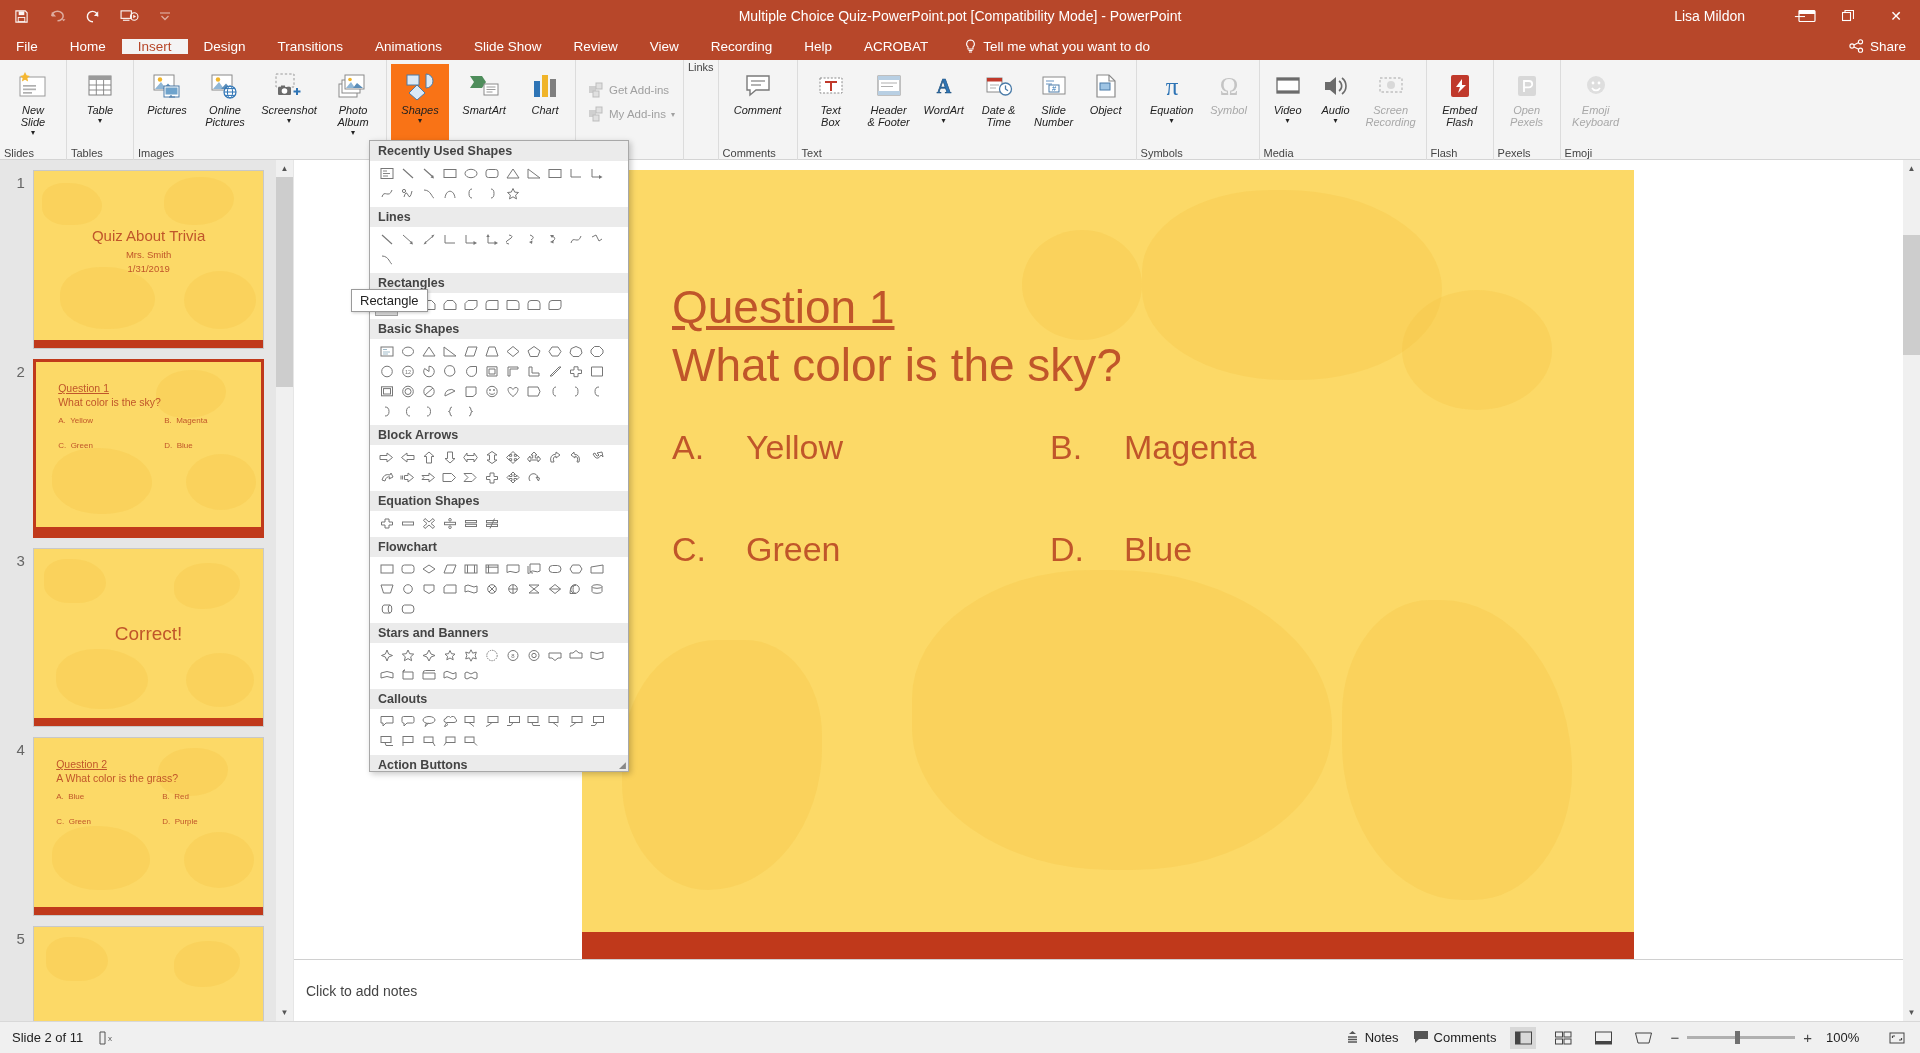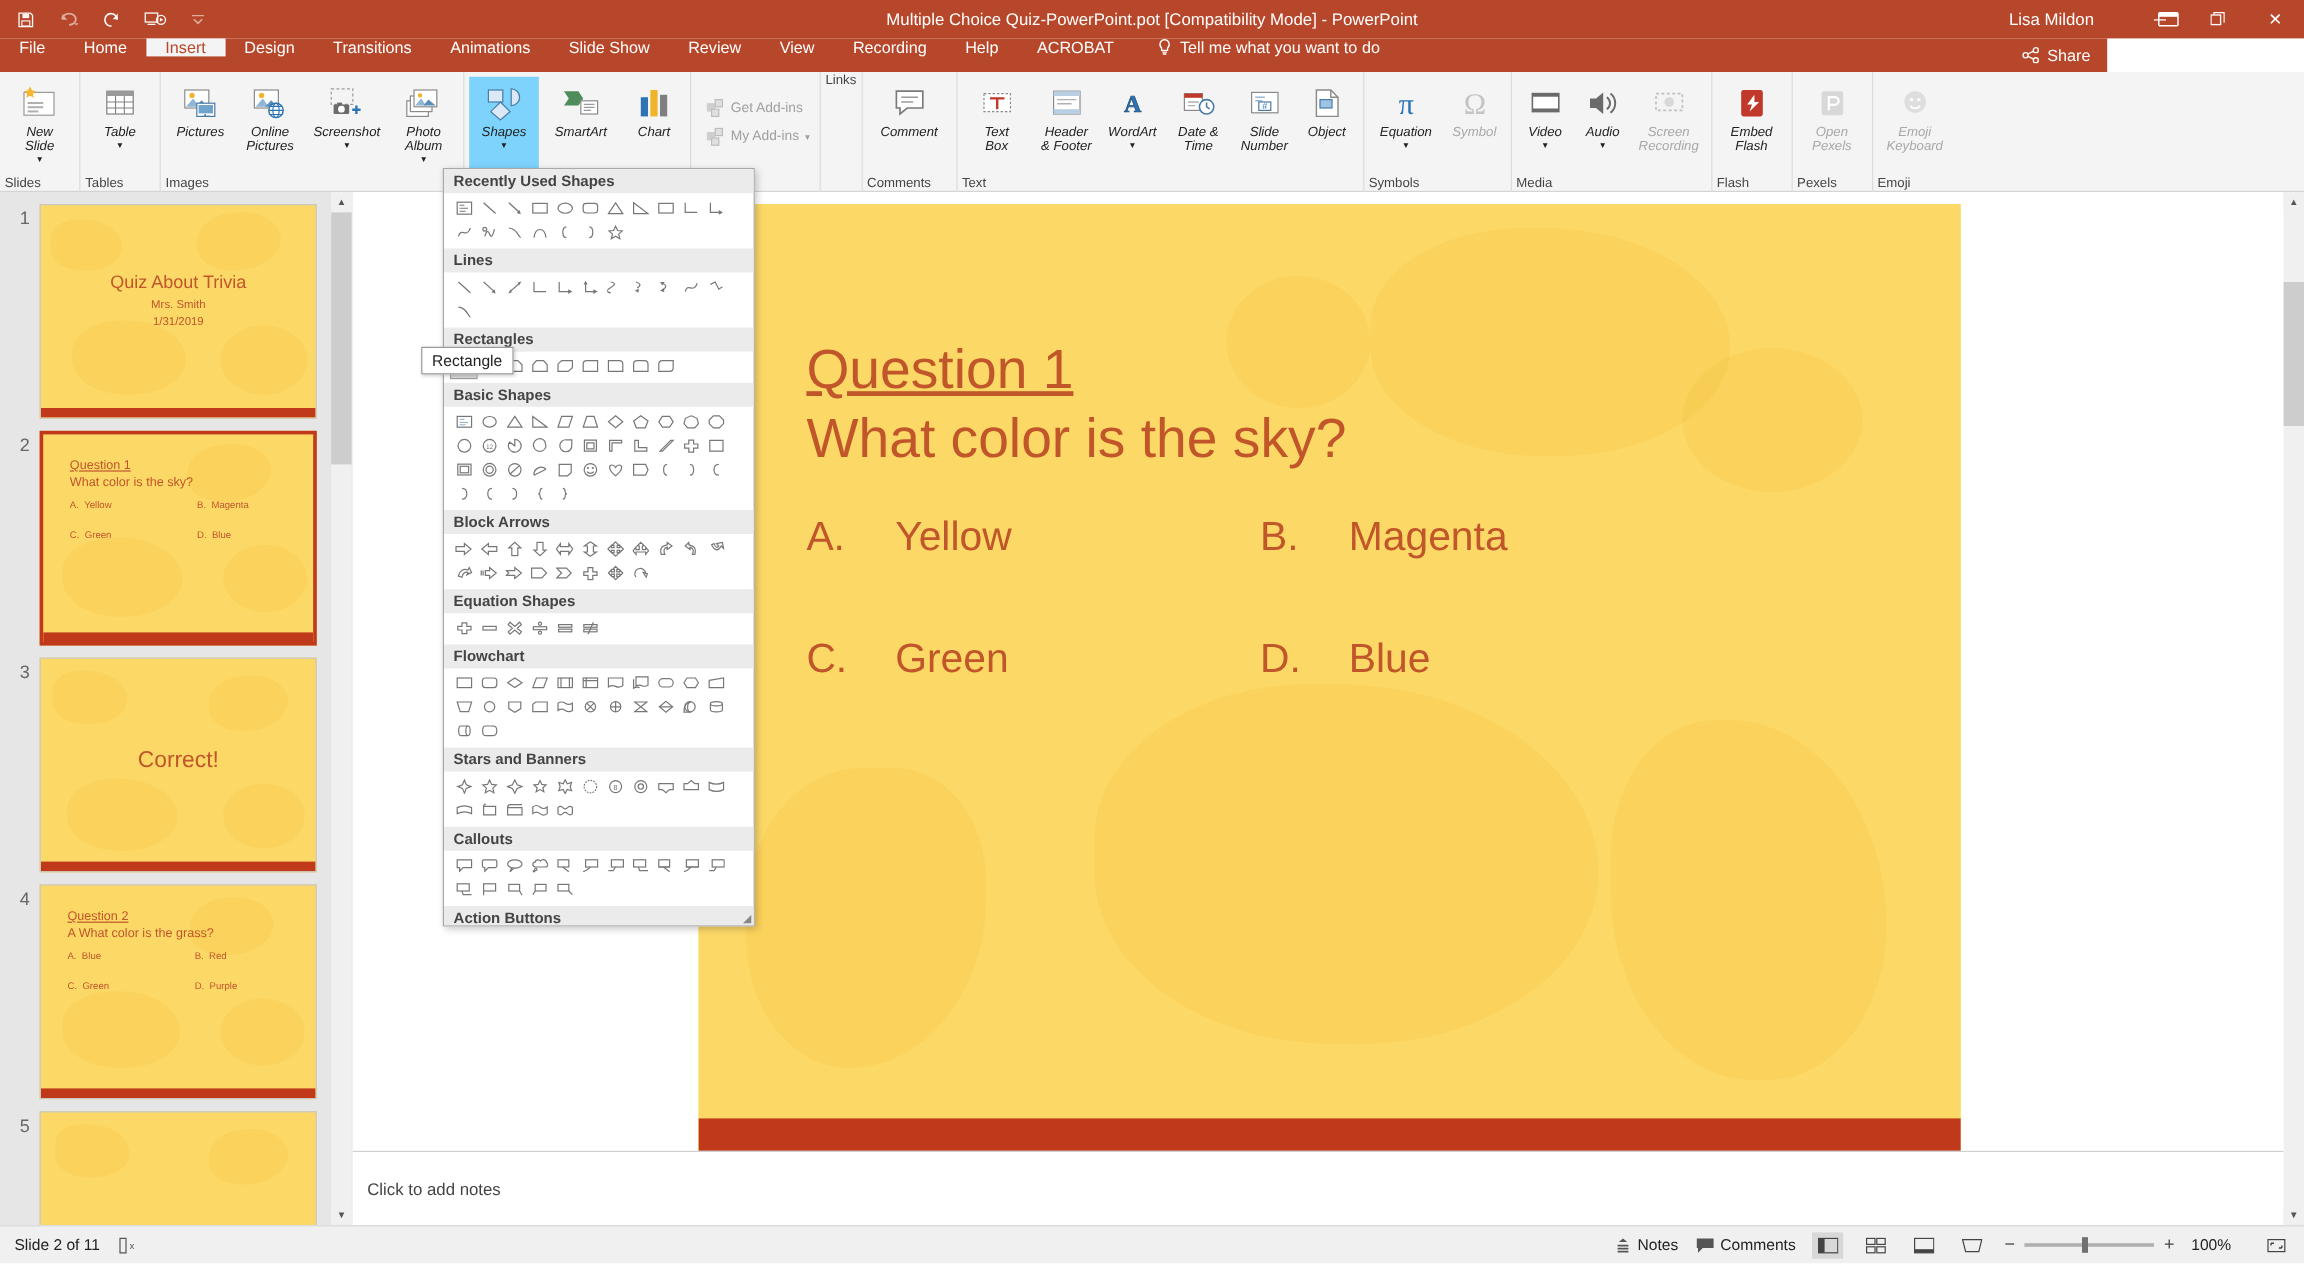--- a/index.html
+++ b/index.html
@@ -23,40 +23,40 @@
                display: flex; align-items: center; justify-content: center;
                font-size: 14px; color: #fff; pointer-events: none; }
   #acct { position: absolute; right: 175px; top: 0; height: 32px; display: flex; align-items: center;
           font-size: 14px; color: #fff; }
   #win-ctrl { position: absolute; right: 0; top: 0; height: 32px; display: flex; }
   .wbtn { width: 48px; height: 32px; display: flex; align-items: center; justify-content: center;
           color: #fff; font-size: 14px; }
   #ribbon-disp { position: absolute; right: 104px; top: 0; height: 32px; display: flex; align-items: center; }
 
   
-  #tabs { position: absolute; left: 0; top: 32px; width: 1756px; height: 28px;
-          background: #b7472a; display: flex; align-items: flex-start; }
+  #tabs { position: absolute; left: 0; top: 32px; width: 1920px; height: 28px;
+          background: #b7472a; display: flex; align-items: center; }
   .tab { padding: 0 16px; display: flex; align-items: center; font-size: 13.5px; color: #fff; }
   .tab.active { background: #f4f4f4; color: #b7472a; }
   #tellme { display: flex; align-items: center; gap: 6px; padding-left: 20px; font-size: 13.5px; color: #fff; }
   #share { position: absolute; right: 14px; top: 0; height: 28px; display: flex; align-items: center;
            gap: 6px; font-size: 13.5px; color: #fff; }
 
   
   #ribbon { position: absolute; left: 0; top: 60px; width: 1920px; height: 100px;
             background: #f4f4f4; border-bottom: 1px solid #d4d4d4; display: flex; }
   .rgroup { position: relative; height: 100px; display: flex; flex-direction: column;
             border-right: 1px solid #dcdcdc; padding: 0 4px; }
   .rgroup-items { flex: 1; display: flex; align-items: flex-start; padding-top: 4px; }
   .rgroup-label { height: 14px; font-size: 11px; color: #444; line-height: 14px; }
   .bigbtn { width: 58px; min-height: 76px; display: flex; flex-direction: column; align-items: center;
             padding-top: 4px; font-size: 11px; color: #222; text-align: center; line-height: 12px; }
   .bigbtn.w70 { width: 70px; }
   .bigbtn.w52 { width: 52px; }
-  .bigbtn.sel { background: #7dd3fc; }
+  .bigbtn.sel { background: #f97316; }
   .bigbtn.disabled { color: #a8a8a8; }
   .bicon { height: 36px; display: flex; align-items: center; justify-content: center; }
   .blabel { padding: 0 2px; font-style: italic; }
   .caret { font-size: 8px; line-height: 8px; margin-top: 1px; }
   .smallcol { display: flex; flex-direction: column; justify-content: center; height: 76px; gap: 4px; padding-left: 4px;}
   .smallbtn { display: flex; align-items: center; gap: 5px; font-size: 11.5px; color: #a0a0a0; padding: 2px 4px; }
 
   
   #thumbs { position: absolute; left: 0; top: 160px; width: 294px; bottom: 32px;
             background: #e6e6e6; overflow: hidden; }
@@ -118,21 +118,21 @@
                    border: 1px solid #9a9a9a; padding: 3px 8px; font-size: 13px; color: #222;
                    box-shadow: 1px 1px 3px rgba(0,0,0,.2); z-index: 50; }
   #panel-resize { position: absolute; right: 2px; bottom: 1px; font-size: 9px; color: #888; }
 
   
   #status { position: absolute; left: 0; bottom: 0; width: 1920px; height: 32px;
             background: #f0f0f0; border-top: 1px solid #d8d8d8; display: flex; align-items: center; }
   #slide-count { padding-left: 12px; font-size: 13px; color: #222; text-align: right; }
   #lang-icon { padding-left: 14px; font-size: 13px; color: #444; }
   #status-right { position: absolute; right: 10px; display: flex; align-items: center; gap: 14px; }
-  .sbtn { display: flex; align-items: center; gap: 5px; font-size: 13px; color: #222; }
+  .sbtn { display: flex; gap: 5px; font-size: 13px; color: #222; }
   .viewbtn { width: 26px; height: 22px; display: flex; align-items: center; justify-content: center;
              font-size: 13px; color: #444; }
   .viewbtn.active { background: #d8d8d8; }
   #zoomslider { display: flex; align-items: center; gap: 8px; }
   #ztrack { width: 108px; height: 3px; background: #b0b0b0; position: relative; }
   #zknob { position: absolute; left: 48px; top: -5px; width: 5px; height: 13px; background: #707070; }
   #zoomval { font-size: 13px; color: #222; width: 44px; text-align: left; }
   svg { display: block; }
 </style>
 </head>

